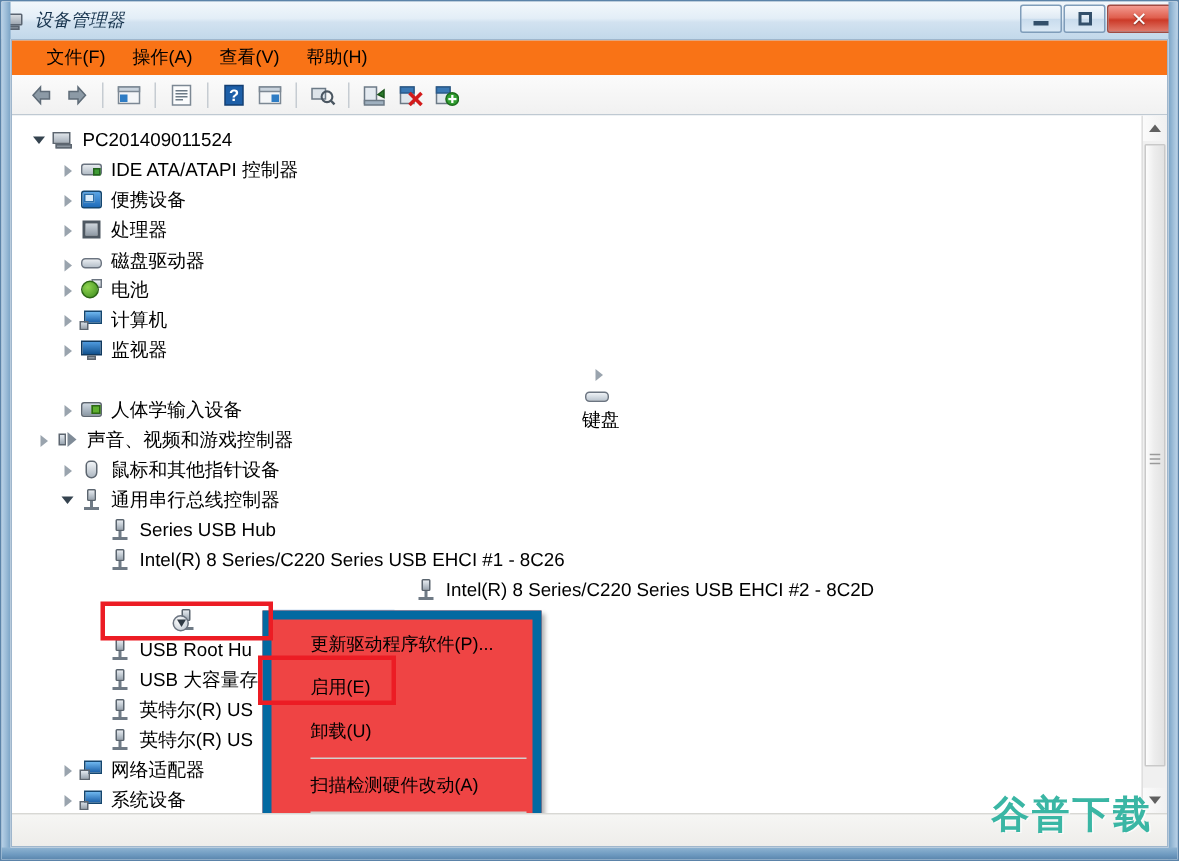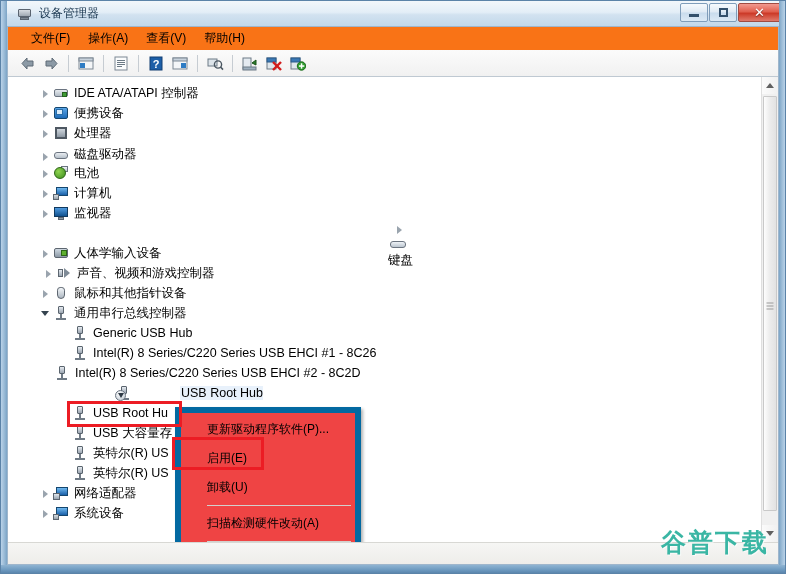--- a/index.html
+++ b/index.html
@@ -29,21 +29,22 @@
   .frame-bottom {
     position: absolute; left: 0; right: 0; bottom: 0; height: 8px;
     background: linear-gradient(180deg,#8fb4d2 0%, #6e9ac0 60%, #5b86ad 100%);
   }
 
   
   .titlebar {
     position: absolute; left: 0; top: 0; right: 0; height: 25px;
     background: linear-gradient(180deg,#f2f7fb 0%,#e3eef7 45%,#d2e2f0 55%,#c2d8ea 100%);
     display: flex; align-items: center;
-    padding-left: 16px;
+    padding-left: 0;
+    font-style: italic;
   }
   .title-icon {
     width: 16px; height: 16px; margin-right: 6px;
     position: relative; flex: none;
   }
   .title-icon .mon {
     position:absolute; left:1px; top:3px; width:13px; height:8px;
     background: linear-gradient(180deg,#d8dde2,#9fa8b2);
     border:1px solid #5a6470; border-radius:1px;
   }
@@ -413,20 +414,28 @@
           <rect x="1" y="2" width="9" height="4" fill="#3a78b4" stroke="#2a5a8a"></rect>
           <circle cx="11.5" cy="10" r="4.2" fill="#2f9e2f" stroke="#1d6b1d"></circle>
           <rect x="10.8" y="7.3" width="1.5" height="5.4" fill="#ffffff"></rect>
           <rect x="8.9" y="9.3" width="5.4" height="1.5" fill="#ffffff"></rect>
         </svg>
       </div>
     </div>
 
     <div class="tree-wrap">
       <div class="tree" id="tree">
+          <div class="node" style="padding-left: 12px;">
+            <div class="twisty expanded"></div>
+            <div class="dev-icon ic-pc">
+              <div class="scr"></div>
+              <div class="ft"></div>
+            </div>
+            <span class="label">PC201409011524</span>
+          </div>
           <div class="node" style="padding-left: 31px;">
             <div class="twisty collapsed"></div>
             <div class="dev-icon ic-ide">
               <div class="body"></div>
               <div class="grn"></div>
             </div>
             <span class="label">IDE ATA/ATAPI 控制器</span>
           </div>
           <div class="node" style="padding-left: 31px;">
             <div class="twisty collapsed"></div>
@@ -482,21 +491,21 @@
             <span class="label">键盘</span>
           </div>
           <div class="node" style="padding-left: 31px; align-items: center;">
             <div class="twisty collapsed"></div>
             <div class="dev-icon ic-hid">
               <div class="body"></div>
               <div class="g"></div>
             </div>
             <span class="label">人体学输入设备</span>
           </div>
-          <div class="node" style="padding-left: 34px;">
+          <div class="node" style="padding-left: 15px;">
             <div class="twisty collapsed"></div>
             <div class="dev-icon ic-snd">
               <div class="spk"></div>
               <div class="w"></div>
             </div>
             <span class="label">声音、视频和游戏控制器</span>
           </div>
           <div class="node" style="padding-left: 31px;">
             <div class="twisty collapsed"></div>
             <div class="dev-icon ic-mouse">
@@ -513,32 +522,32 @@
             </div>
             <span class="label">通用串行总线控制器</span>
           </div>
           <div class="node" style="padding-left: 50px;">
             <div class="twisty"></div>
             <div class="dev-icon ic-usb">
               <div class="plug"></div>
               <div class="stem"></div>
               <div class="base"></div>
             </div>
-            <span class="label">Generic USB Hub</span>
+            <span class="label">Series USB Hub</span>
           </div>
           <div class="node" style="padding-left: 50px;">
             <div class="twisty"></div>
             <div class="dev-icon ic-usb">
               <div class="plug"></div>
               <div class="stem"></div>
               <div class="base"></div>
             </div>
             <span class="label">Intel(R) 8 Series/C220 Series USB EHCI #1 - 8C26</span>
           </div>
-          <div class="node" style="padding-left: 32px;">
+          <div class="node" style="padding-left: 76px; justify-content: center;">
             <div class="twisty"></div>
             <div class="dev-icon ic-usb">
               <div class="plug"></div>
               <div class="stem"></div>
               <div class="base"></div>
             </div>
             <span class="label">Intel(R) 8 Series/C220 Series USB EHCI #2 - 8C2D</span>
           </div>
           <div class="node selected" style="padding-left: 50px; gap: 44px;">
             <div class="twisty"></div>

